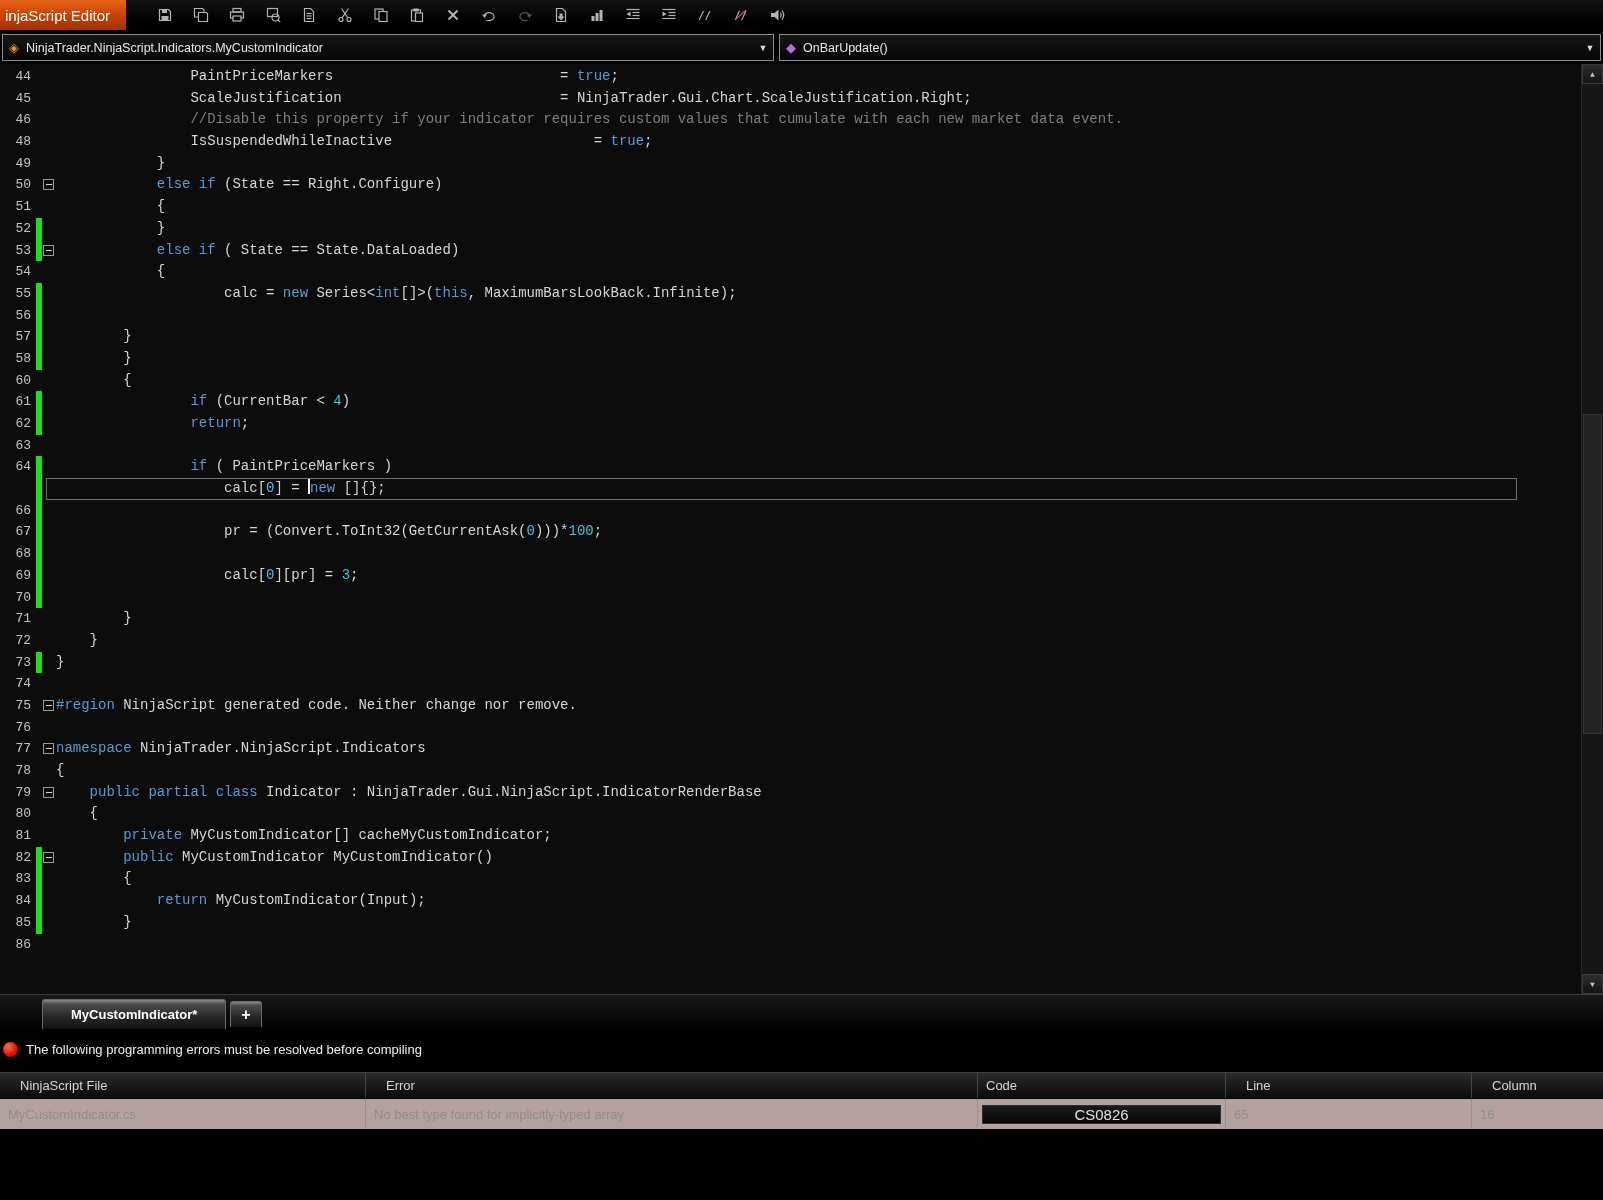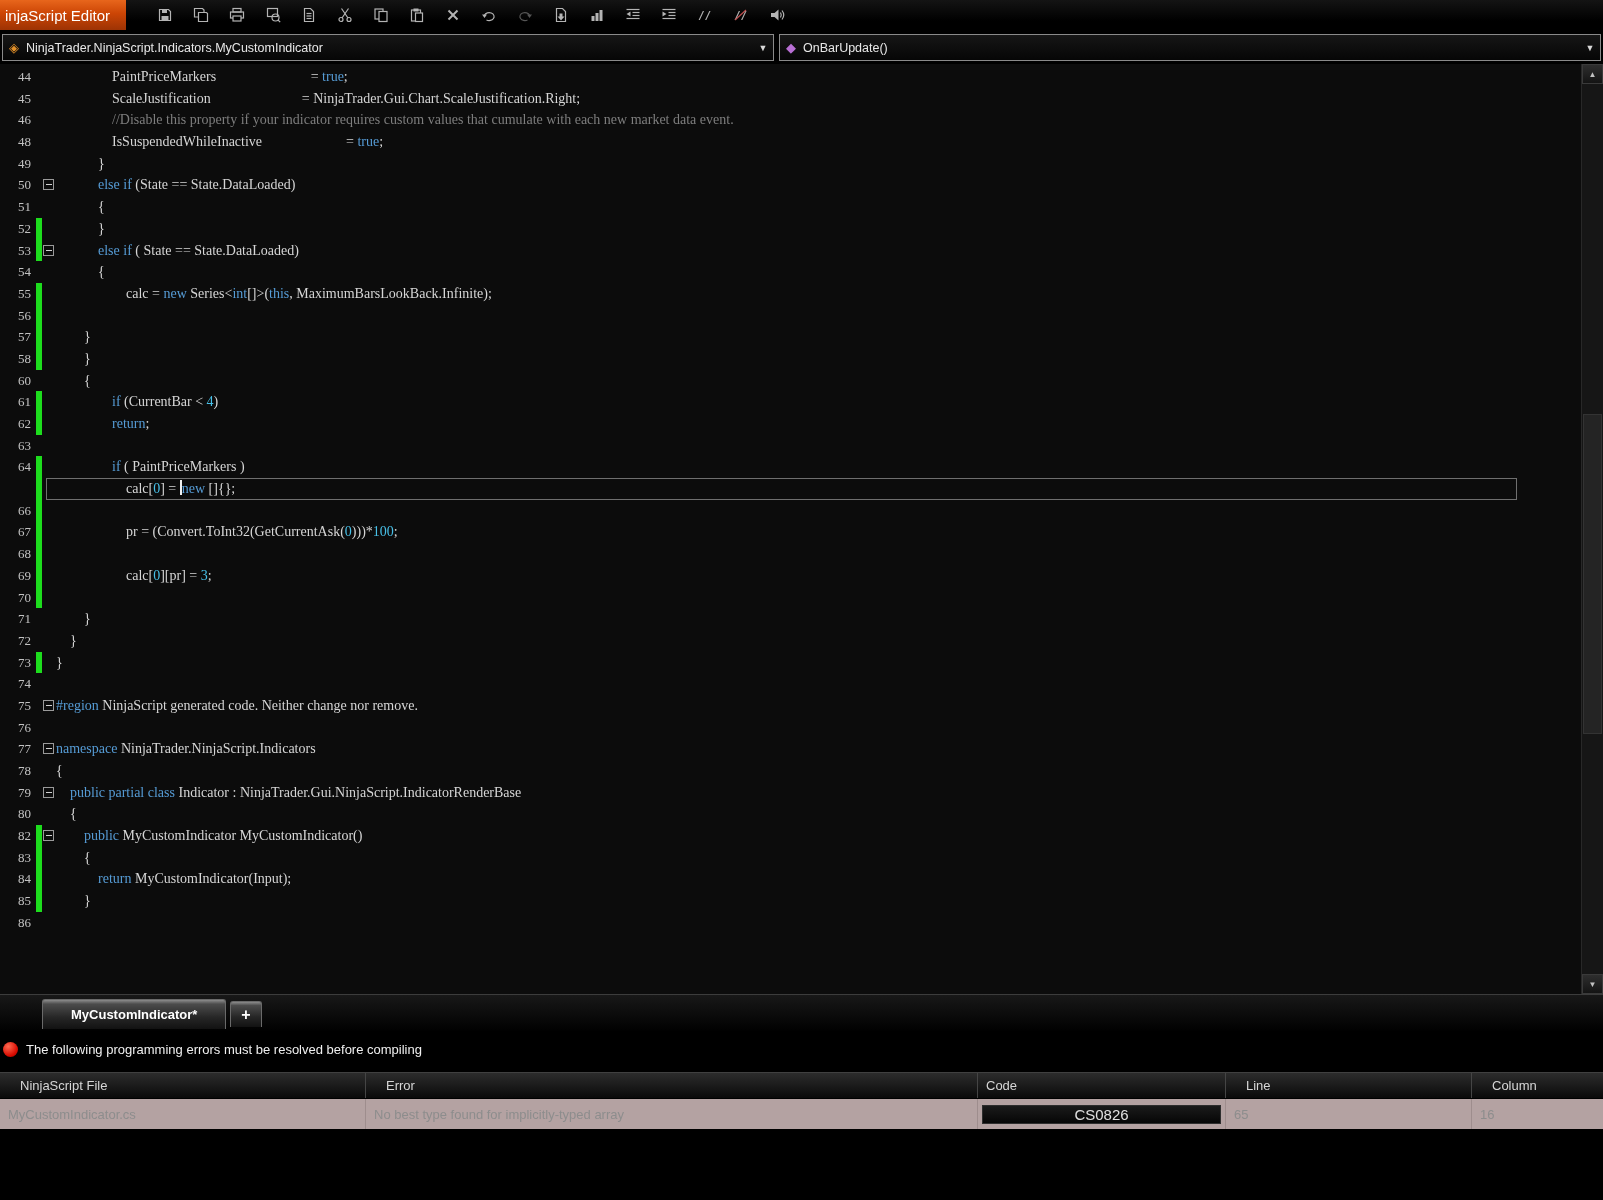--- a/index.html
+++ b/index.html
@@ -29,21 +29,21 @@
     display:flex; align-items:center; color:#e8e8e8; font-size:12.5px; overflow:hidden; }
   .combo.leftc { width:772px; flex:none; }
   .combo.rightc { flex:1; }
   .cicon { margin:0 7px 0 6px; font-size:13px; line-height:1; }
   .class-i { color:#e39028; }
   .method-i { color:#b86fd4; }
   .combo .arrow { margin-left:auto; width:20px; text-align:center; color:#d8d8d8; font-size:9px; }
 
   
   .editor { position:absolute; top:64px; left:0; right:0; height:930px; background:#0c0c0c;
-    overflow:hidden; font-family:Liberation Serif, serif; font-size:14px; }
+    overflow:hidden; font-family:Liberation Mono, monospace; font-size:14px; }
   .lines { position:absolute; top:2px; left:0; right:24px; }
   .line { display:flex; height:21.7px; line-height:21.7px; white-space:pre; position:relative; }
   .ln { width:36px; text-align:right; padding-right:5px; color:#c2c2c2; flex:none; font-size:13px; }
   .chg { width:6px; flex:none; }
   .chg.on { background:var(--chg,#1ddd1d); }
   .fold { width:14px; flex:none; position:relative; }
   .fold.on::before { content:""; position:absolute; left:1px; top:5px; width:9px; height:9px;
     border:1px solid #9a9a9a; background:#0c0c0c; }
   .fold.on::after { content:""; position:absolute; left:3.5px; top:10px; width:6px; height:1px; background:#d0d0d0; }
   .code { flex:1; color:var(--txt,#d6d6d6); overflow:hidden; }
@@ -241,21 +241,21 @@
   </div>
 </div>
 
 <div class="editor">
   <div class="lines">
       <div class="line"><div class="ln">44</div><div class="chg"></div><div class="fold"></div><div class="code"><span class="d">                PaintPriceMarkers                           = </span><span class="k">true</span><span class="d">;</span></div></div>
       <div class="line"><div class="ln">45</div><div class="chg"></div><div class="fold"></div><div class="code"><span class="d">                ScaleJustification                          = NinjaTrader.Gui.Chart.ScaleJustification.Right;</span></div></div>
       <div class="line"><div class="ln">46</div><div class="chg"></div><div class="fold"></div><div class="code"><span class="c">                //Disable this property if your indicator requires custom values that cumulate with each new market data event.</span></div></div>
       <div class="line"><div class="ln">48</div><div class="chg"></div><div class="fold"></div><div class="code"><span class="d">                IsSuspendedWhileInactive                        = </span><span class="k">true</span><span class="d">;</span></div></div>
       <div class="line"><div class="ln">49</div><div class="chg"></div><div class="fold"></div><div class="code"><span class="d">            }</span></div></div>
-      <div class="line"><div class="ln">50</div><div class="chg"></div><div class="fold on"></div><div class="code"><span class="d">            </span><span class="k">else if</span><span class="d"> (State == State.DataLoaded)</span></div></div>
+      <div class="line"><div class="ln">50</div><div class="chg"></div><div class="fold on"></div><div class="code"><span class="d">            </span><span class="k">else if</span><span class="d"> (State == Right.Configure)</span></div></div>
       <div class="line"><div class="ln">51</div><div class="chg"></div><div class="fold"></div><div class="code"><span class="d">            {</span></div></div>
       <div class="line"><div class="ln">52</div><div class="chg on"></div><div class="fold"></div><div class="code"><span class="d">            }</span></div></div>
       <div class="line"><div class="ln">53</div><div class="chg on"></div><div class="fold on"></div><div class="code"><span class="d">            </span><span class="k">else if</span><span class="d"> ( State == State.DataLoaded)</span></div></div>
       <div class="line"><div class="ln">54</div><div class="chg"></div><div class="fold"></div><div class="code"><span class="d">            {</span></div></div>
       <div class="line"><div class="ln">55</div><div class="chg on"></div><div class="fold"></div><div class="code"><span class="d">                    calc = </span><span class="k">new</span><span class="d"> Series&lt;</span><span class="k">int</span><span class="d">[]&gt;(</span><span class="k">this</span><span class="d">, MaximumBarsLookBack.Infinite);</span></div></div>
       <div class="line"><div class="ln">56</div><div class="chg on"></div><div class="fold"></div><div class="code"></div></div>
       <div class="line"><div class="ln">57</div><div class="chg on"></div><div class="fold"></div><div class="code"><span class="d">        }</span></div></div>
       <div class="line"><div class="ln">58</div><div class="chg on"></div><div class="fold"></div><div class="code"><span class="d">        }</span></div></div>
       <div class="line"><div class="ln">60</div><div class="chg"></div><div class="fold"></div><div class="code"><span class="d">        {</span></div></div>
       <div class="line"><div class="ln">61</div><div class="chg on"></div><div class="fold"></div><div class="code"><span class="d">                </span><span class="k">if</span><span class="d"> (CurrentBar &lt; </span><span class="n">4</span><span class="d">)</span></div></div>
@@ -271,20 +271,21 @@
       <div class="line"><div class="ln">71</div><div class="chg"></div><div class="fold"></div><div class="code"><span class="d">        }</span></div></div>
       <div class="line"><div class="ln">72</div><div class="chg"></div><div class="fold"></div><div class="code"><span class="d">    }</span></div></div>
       <div class="line"><div class="ln">73</div><div class="chg on"></div><div class="fold"></div><div class="code"><span class="d">}</span></div></div>
       <div class="line"><div class="ln">74</div><div class="chg"></div><div class="fold"></div><div class="code"></div></div>
       <div class="line"><div class="ln">75</div><div class="chg"></div><div class="fold on"></div><div class="code"><span class="k">#region</span><span class="d"> NinjaScript generated code. Neither change nor remove.</span></div></div>
       <div class="line"><div class="ln">76</div><div class="chg"></div><div class="fold"></div><div class="code"></div></div>
       <div class="line"><div class="ln">77</div><div class="chg"></div><div class="fold on"></div><div class="code"><span class="k">namespace</span><span class="d"> NinjaTrader.NinjaScript.Indicators</span></div></div>
       <div class="line"><div class="ln">78</div><div class="chg"></div><div class="fold"></div><div class="code"><span class="d">{</span></div></div>
       <div class="line"><div class="ln">79</div><div class="chg"></div><div class="fold on"></div><div class="code"><span class="d">    </span><span class="k">public partial class</span><span class="d"> Indicator : NinjaTrader.Gui.NinjaScript.IndicatorRenderBase</span></div></div>
       <div class="line"><div class="ln">80</div><div class="chg"></div><div class="fold"></div><div class="code"><span class="d">    {</span></div></div>
+      <div class="line"><div class="ln">81</div><div class="chg"></div><div class="fold"></div><div class="code"><span class="d">        </span><span class="k">private</span><span class="d"> MyCustomIndicator[] cacheMyCustomIndicator;</span></div></div>
       <div class="line"><div class="ln">82</div><div class="chg on"></div><div class="fold on"></div><div class="code"><span class="d">        </span><span class="k">public</span><span class="d"> MyCustomIndicator MyCustomIndicator()</span></div></div>
       <div class="line"><div class="ln">83</div><div class="chg on"></div><div class="fold"></div><div class="code"><span class="d">        {</span></div></div>
       <div class="line"><div class="ln">84</div><div class="chg on"></div><div class="fold"></div><div class="code"><span class="d">            </span><span class="k">return</span><span class="d"> MyCustomIndicator(Input);</span></div></div>
       <div class="line"><div class="ln">85</div><div class="chg on"></div><div class="fold"></div><div class="code"><span class="d">        }</span></div></div>
       <div class="line"><div class="ln">86</div><div class="chg"></div><div class="fold"></div><div class="code"></div></div>
     </div>
   <div class="scrollbar">
     <div class="sb-btn up">▲</div>
     <div class="sb-thumb"></div>
     <div class="sb-btn down">▼</div>

